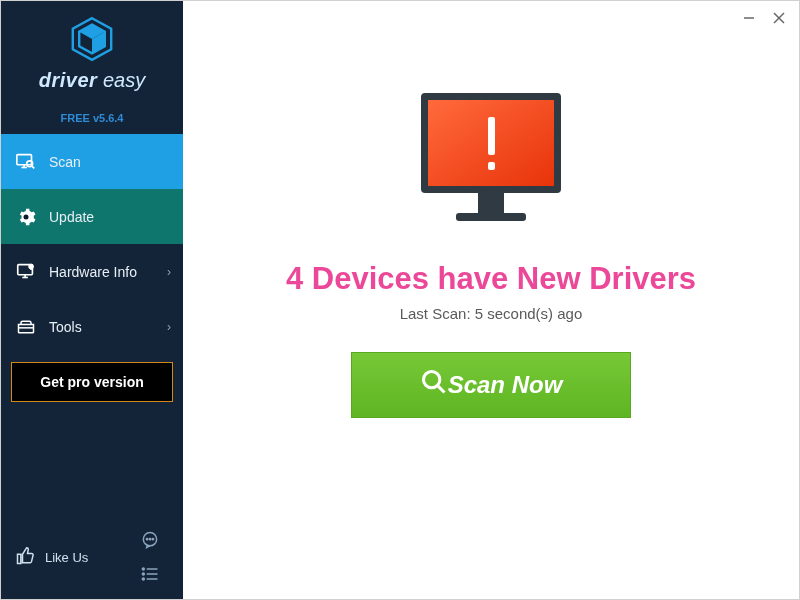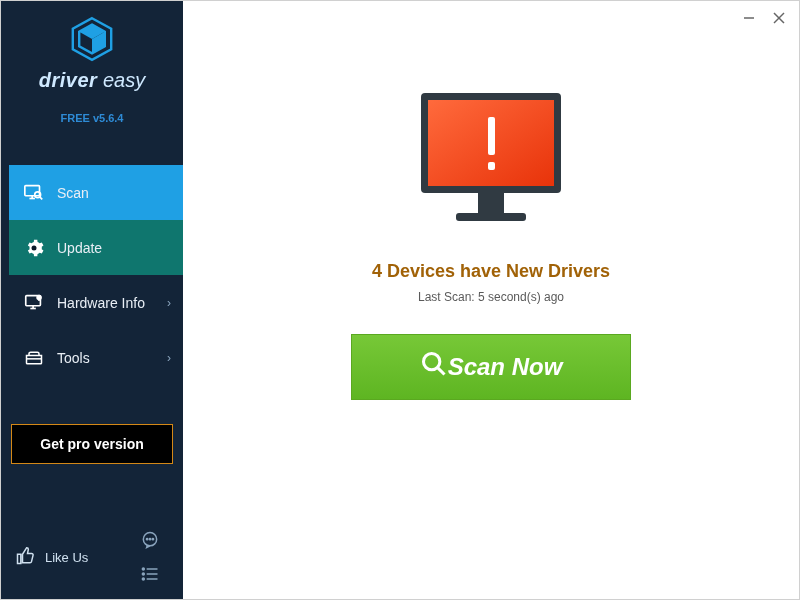--- a/index.html
+++ b/index.html
@@ -2,41 +2,41 @@
 <html><head>
 <meta charset="utf-8">
 <style>
   * { margin: 0; padding: 0; box-sizing: border-box; }
   body { font-family: "Segoe UI", Tahoma, sans-serif; width: 800px; height: 600px; overflow: hidden; background: #fff; }
   .container { display: flex; width: 800px; height: 600px; position: relative; border: 1px solid #d0d0d0; }
   
   .win-controls { position: absolute; top: 0; right: 0; height: 30px; display: flex; align-items: center; gap: 18px; padding: 6px 14px 0 0; z-index: 10; }
   .win-controls span { color: #666; cursor: pointer; font-size: 14px; line-height: 1; }
   
-  .sidebar { width: 182px; height: 100%; background: #132438; color: #fff; display: flex; flex-direction: column; position: relative; gap: 31px; }
+  .sidebar { width: 182px; height: 100%; background: #132438; color: #fff; display: flex; flex-direction: column; position: relative; }
   .logo-block { text-align: center; padding: 14px 0 10px 0; }
   .brand { font-style: italic; font-size: 20px; color: #cfe9ff; margin-top: 2px; font-weight: 300; }
   .brand b { font-weight: 600; letter-spacing: .5px; }
   .version { color: #2e8bd6; font-size: 11px; margin-top: 20px; font-weight: 600; }
-  .nav { list-style: none; padding-left: 8px; }
+  .nav { list-style: none; }
   .nav-item { display: flex; align-items: center; padding: 0 14px; height: 55px; font-size: 14px; color: #e8eef5; cursor: pointer; position: relative; }
   .nav-item.active { background: #1fa0e4; }
   .nav-item.dark { background: #0f766e; }
   .nav-item .icon { width: 22px; height: 22px; margin-right: 12px; display: inline-flex; align-items: center; justify-content: center; }
   .nav-item .chev { position: absolute; right: 12px; color: #8aa4bd; font-size: 12px; }
   .get-pro { background: #000000; border: 1px solid #d48817; margin: 8px 10px 0 10px; height: 40px; display: flex; align-items: center; justify-content: center; color: #fff; font-weight: bold; font-size: 14px; cursor: pointer; }
   .sidebar-footer { margin-top: auto; padding: 10px 22px 14px 14px; display: flex; align-items: center; }
   .like-icon { width: 22px; height: 22px; margin-right: 8px; }
   .like-text { font-size: 13px; color: #cfe0ef; }
   .footer-right { margin-left: auto; display: flex; flex-direction: column; gap: 12px; align-items: center; }
   .footer-right span { width: 22px; height: 22px; display: inline-flex; align-items: center; justify-content: center; }
   
   .main { flex: 1; background: #fff; position: relative; display: flex; flex-direction: column; align-items: center; padding-top: 84px; }
-  .headline { color: #a16207; font-size: 18px; font-weight: bold; margin-top: 22px; }
-  .subline { color: #5a5a5a; font-size: 12px; margin-top: 8px; }
+  .headline { color: #ec4899; font-size: 31px; font-weight: bold; margin-top: 22px; }
+  .subline { color: #5a5a5a; font-size: 15px; margin-top: 8px; }
   .scan-btn { margin-top: 30px; width: 280px; height: 66px; background: linear-gradient(#77c837,#5eb522); border: 1px solid #5aa820; color: #fff; font-size: 24px; font-weight: bold; display: flex; align-items: center; justify-content: center; cursor: pointer; font-style: italic; }
 </style>
 </head>
 <body>
 
 <div class="container">
   <div class="win-controls">
     <span>
       <svg width="12" height="12" viewBox="0 0 12 12">
           <line x1="1" y1="6" x2="11" y2="6" stroke="#666" stroke-width="1.5"></line>

